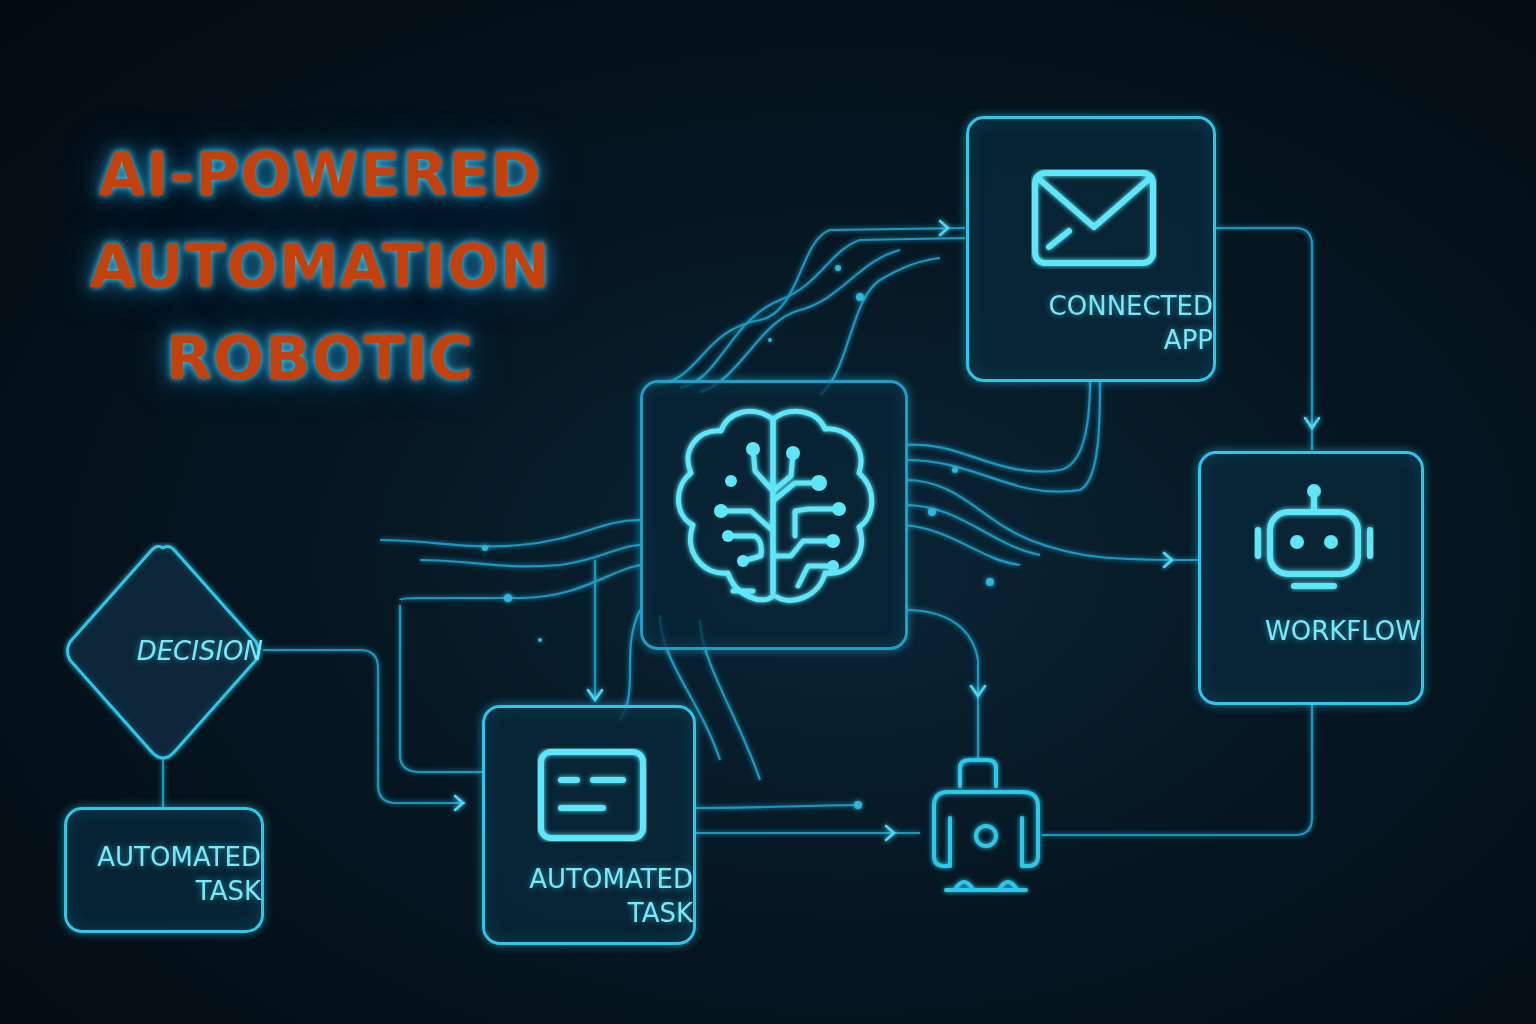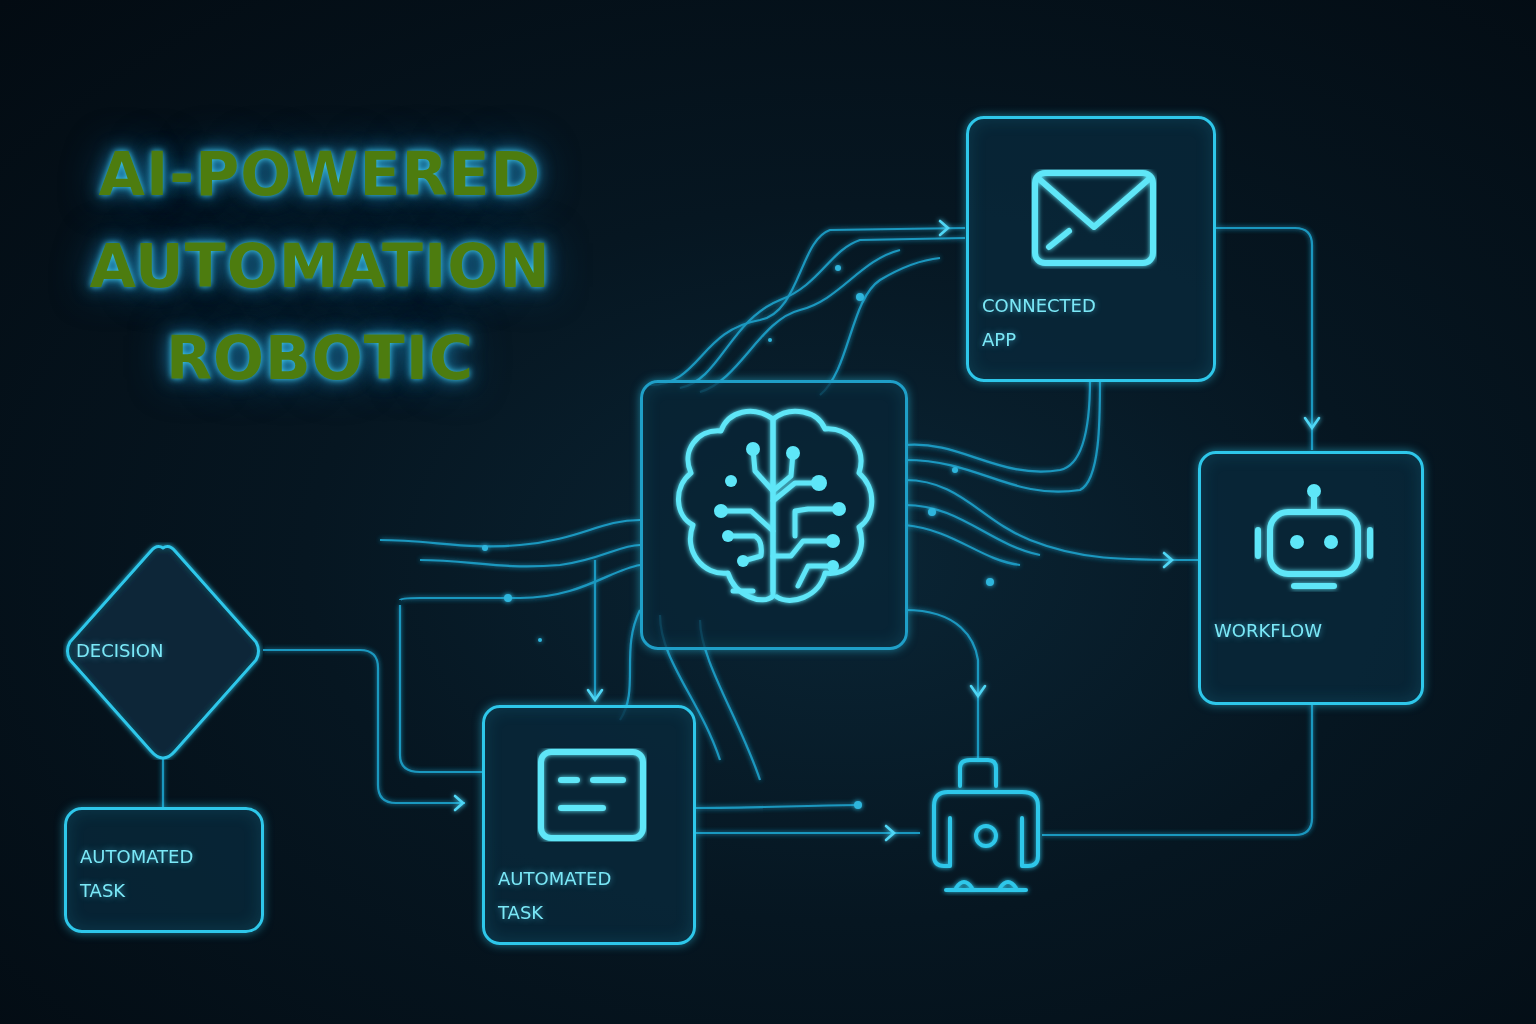--- a/index.html
+++ b/index.html
@@ -1,28 +1,28 @@
 <!DOCTYPE html>
 <html><head>
 <meta charset="utf-8">
 <style>
   html,body{margin:0;padding:0;}
   body{width:1536px;height:1024px;overflow:hidden;position:relative;
     background:radial-gradient(ellipse at 55% 55%, #0a2535 0%, #061621 45%, #030b12 100%);
     font-family:"DejaVu Sans","Liberation Sans",sans-serif;}
   .title{position:absolute;left:40px;top:128px;width:560px;text-align:center;
-    color:#4d7c0f;font-weight:bold;font-size:60px;line-height:92px;letter-spacing:1px;
+    color:#c2410c;font-weight:bold;font-size:60px;line-height:92px;letter-spacing:1px;
     text-shadow:0 0 6px rgba(70,220,255,.9),0 0 18px rgba(40,170,230,.7),0 0 40px rgba(30,140,210,.5);}
   .title div{white-space:nowrap;}
   svg.wires{position:absolute;left:0;top:0;}
   .node{position:absolute;box-sizing:border-box;border:3px solid #2ec7ea;border-radius:18px;
     background:rgba(8,40,58,.82);
     box-shadow:0 0 10px rgba(46,199,234,.55), inset 0 0 18px rgba(46,199,234,.15);}
-  .label{position:absolute;left:13px;right:0;text-align:left;color:#7be8f7;
-    font-size:18px;line-height:34px;text-shadow:0 0 6px rgba(80,220,255,.6);}
+  .label{position:absolute;left:0;right:0;text-align:right;color:#7be8f7;
+    font-size:26px;line-height:34px;text-shadow:0 0 6px rgba(80,220,255,.6);}
   .label div{white-space:nowrap;}
   .icon{position:absolute;}
 </style>
 </head>
 <body>
 
 <svg class="wires" width="1536" height="1024">
   <defs>
     <filter id="glow" x="-20%" y="-20%" width="140%" height="140%">
       <feGaussianBlur stdDeviation="2.5" result="b"></feGaussianBlur>
@@ -176,21 +176,21 @@
   <div class="label" style="top:154px;">
     <div>AUTOMATED</div>
     <div>TASK</div>
   </div>
 </div>
 
 <div style="position:absolute;left:63px;top:542px;width:200px;height:218px;">
   <svg width="200" height="218" viewBox="0 0 200 218" style="position:absolute;left:0;top:0;">
     <path d="M100 6 Q106 2 112 9 L193 100 Q198 109 193 118 L112 209 Q106 216 100 216 Q94 216 88 209 L7 118 Q2 109 7 100 L88 9 Q94 2 100 6 Z" fill="rgba(8,40,58,.85)" stroke="#2ec7ea" stroke-width="3" filter="url(#glow)"></path>
   </svg>
-  <div class="label" style="top:92px;">DECISION</div>
+  <div class="label" style="top:92px;font-style:italic;">DECISION</div>
 </div>
 
 <div class="node" style="left:64px;top:807px;width:200px;height:126px;">
   <div class="label" style="top:30px;">
     <div>AUTOMATED</div>
     <div>TASK</div>
   </div>
 </div>
 
 <svg class="icon" style="left:926px;top:756px;" width="120" height="140" viewBox="0 0 120 140">

